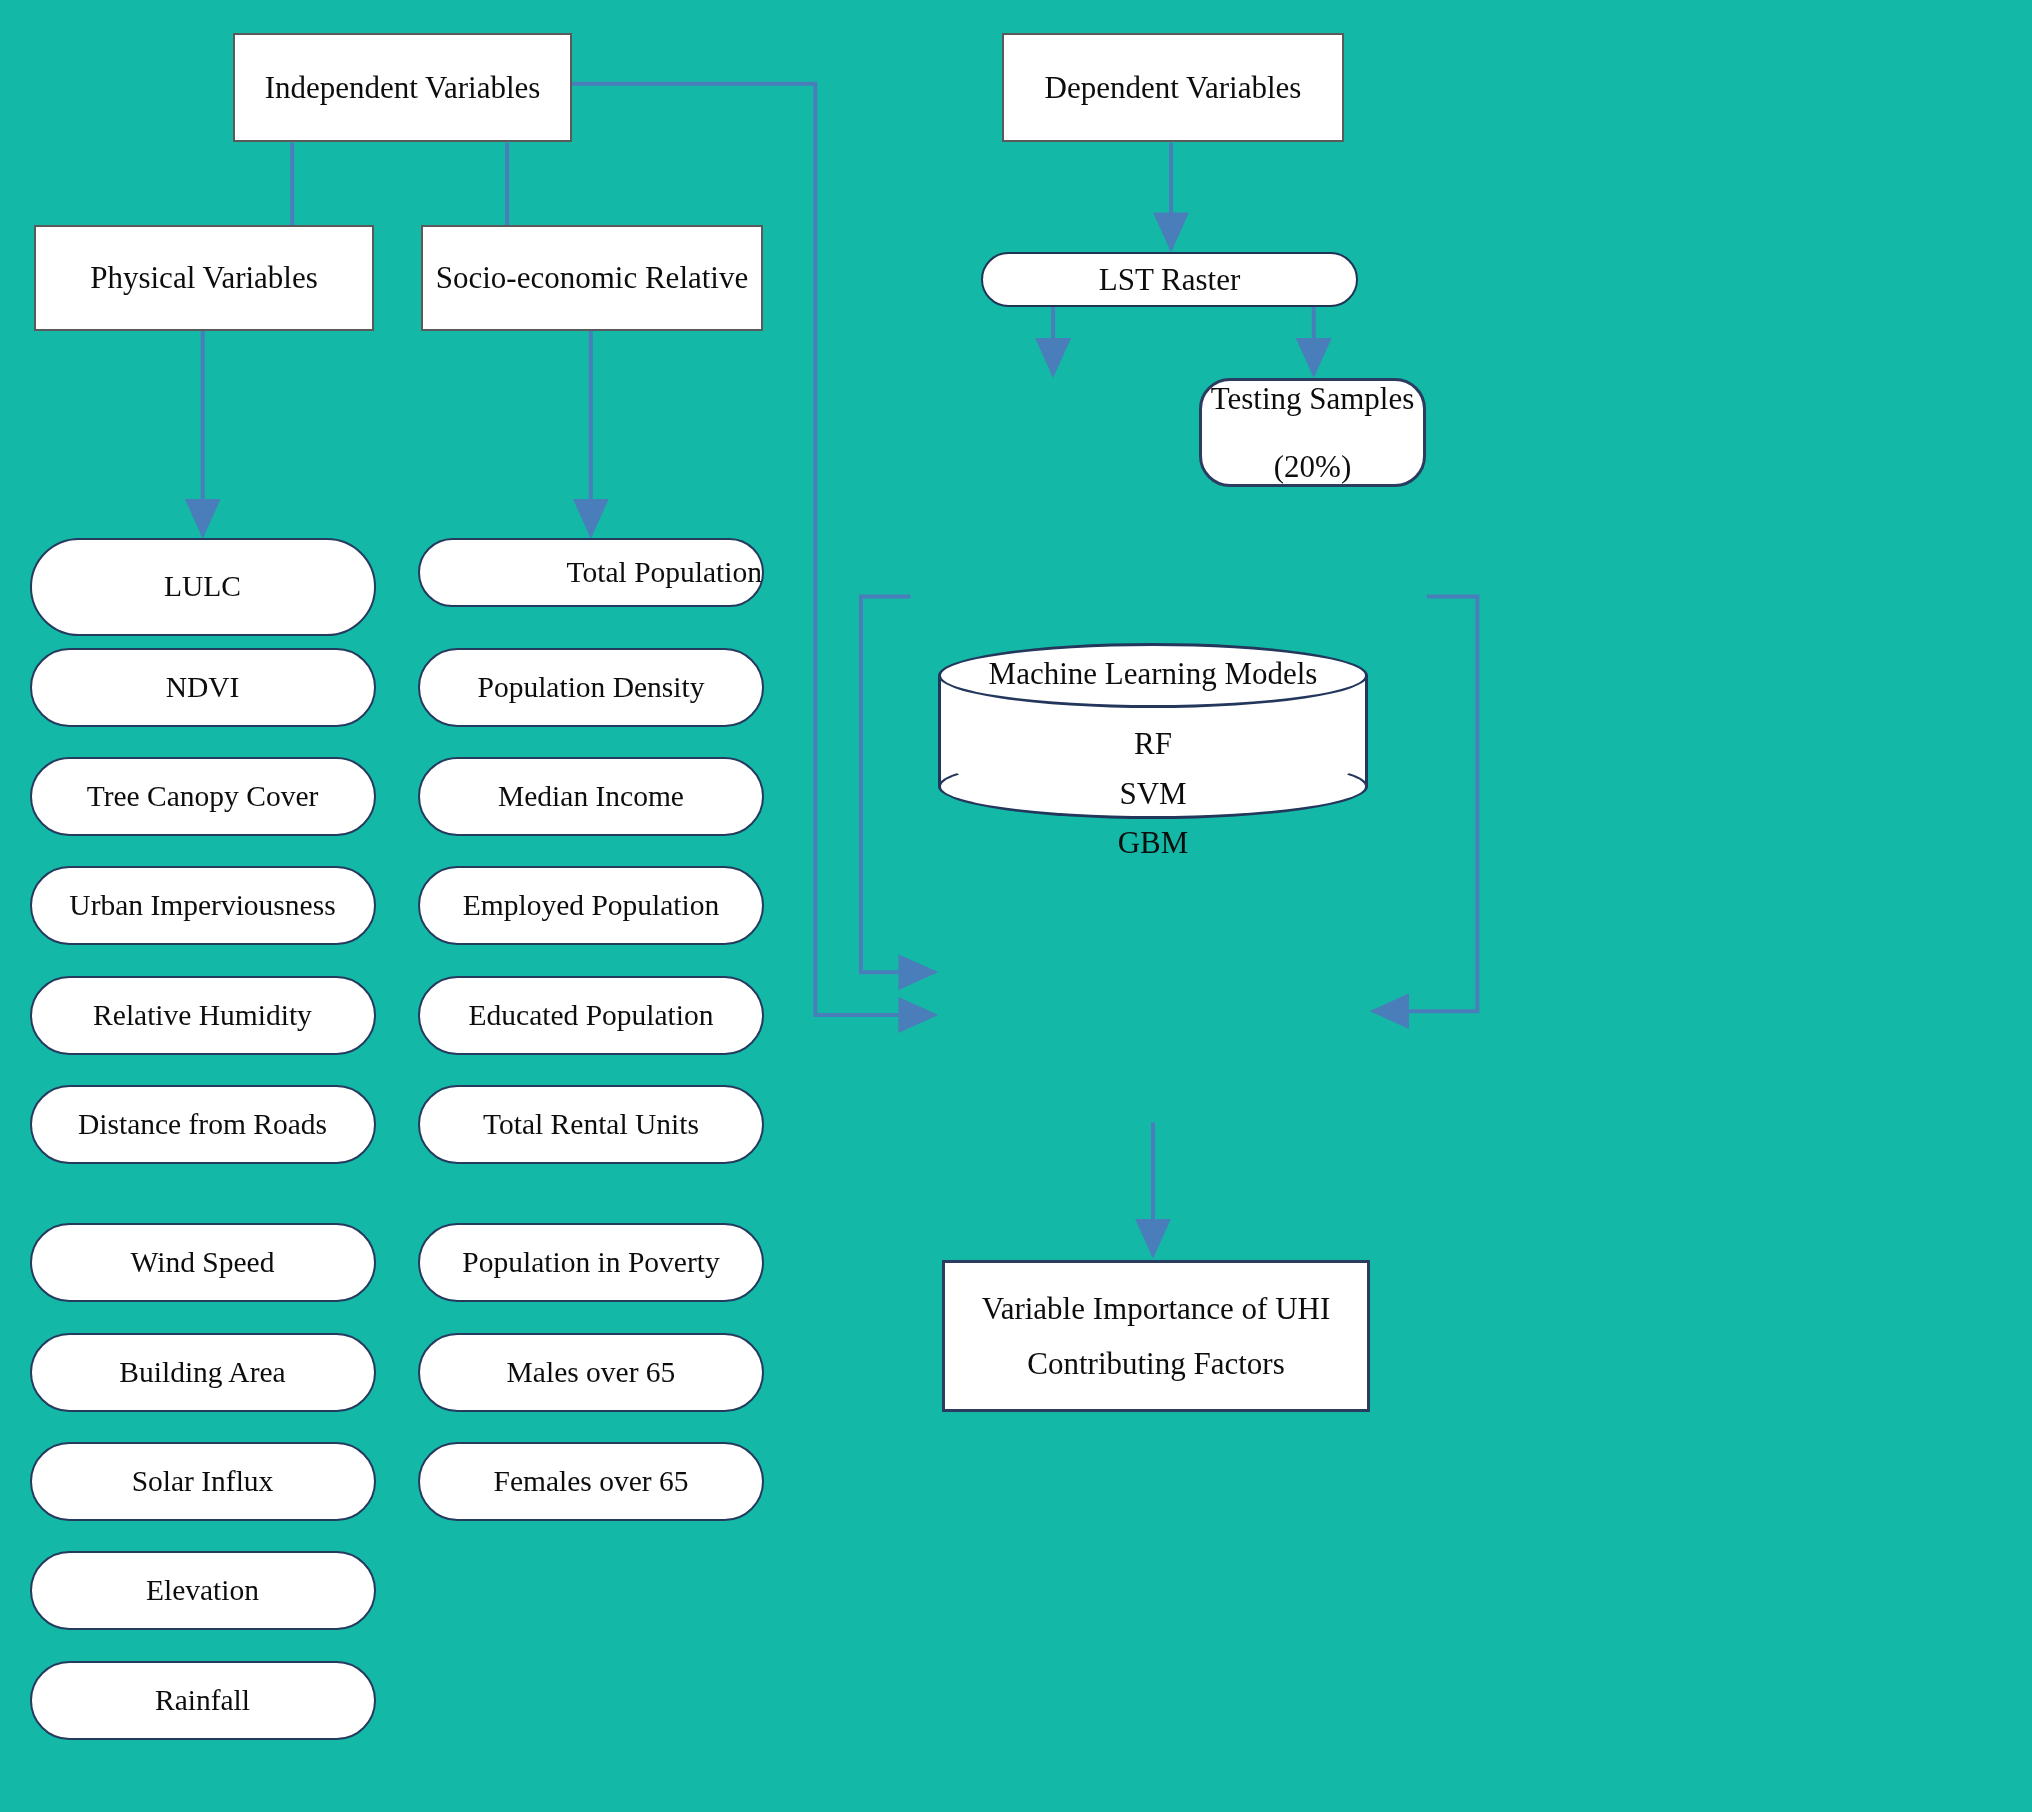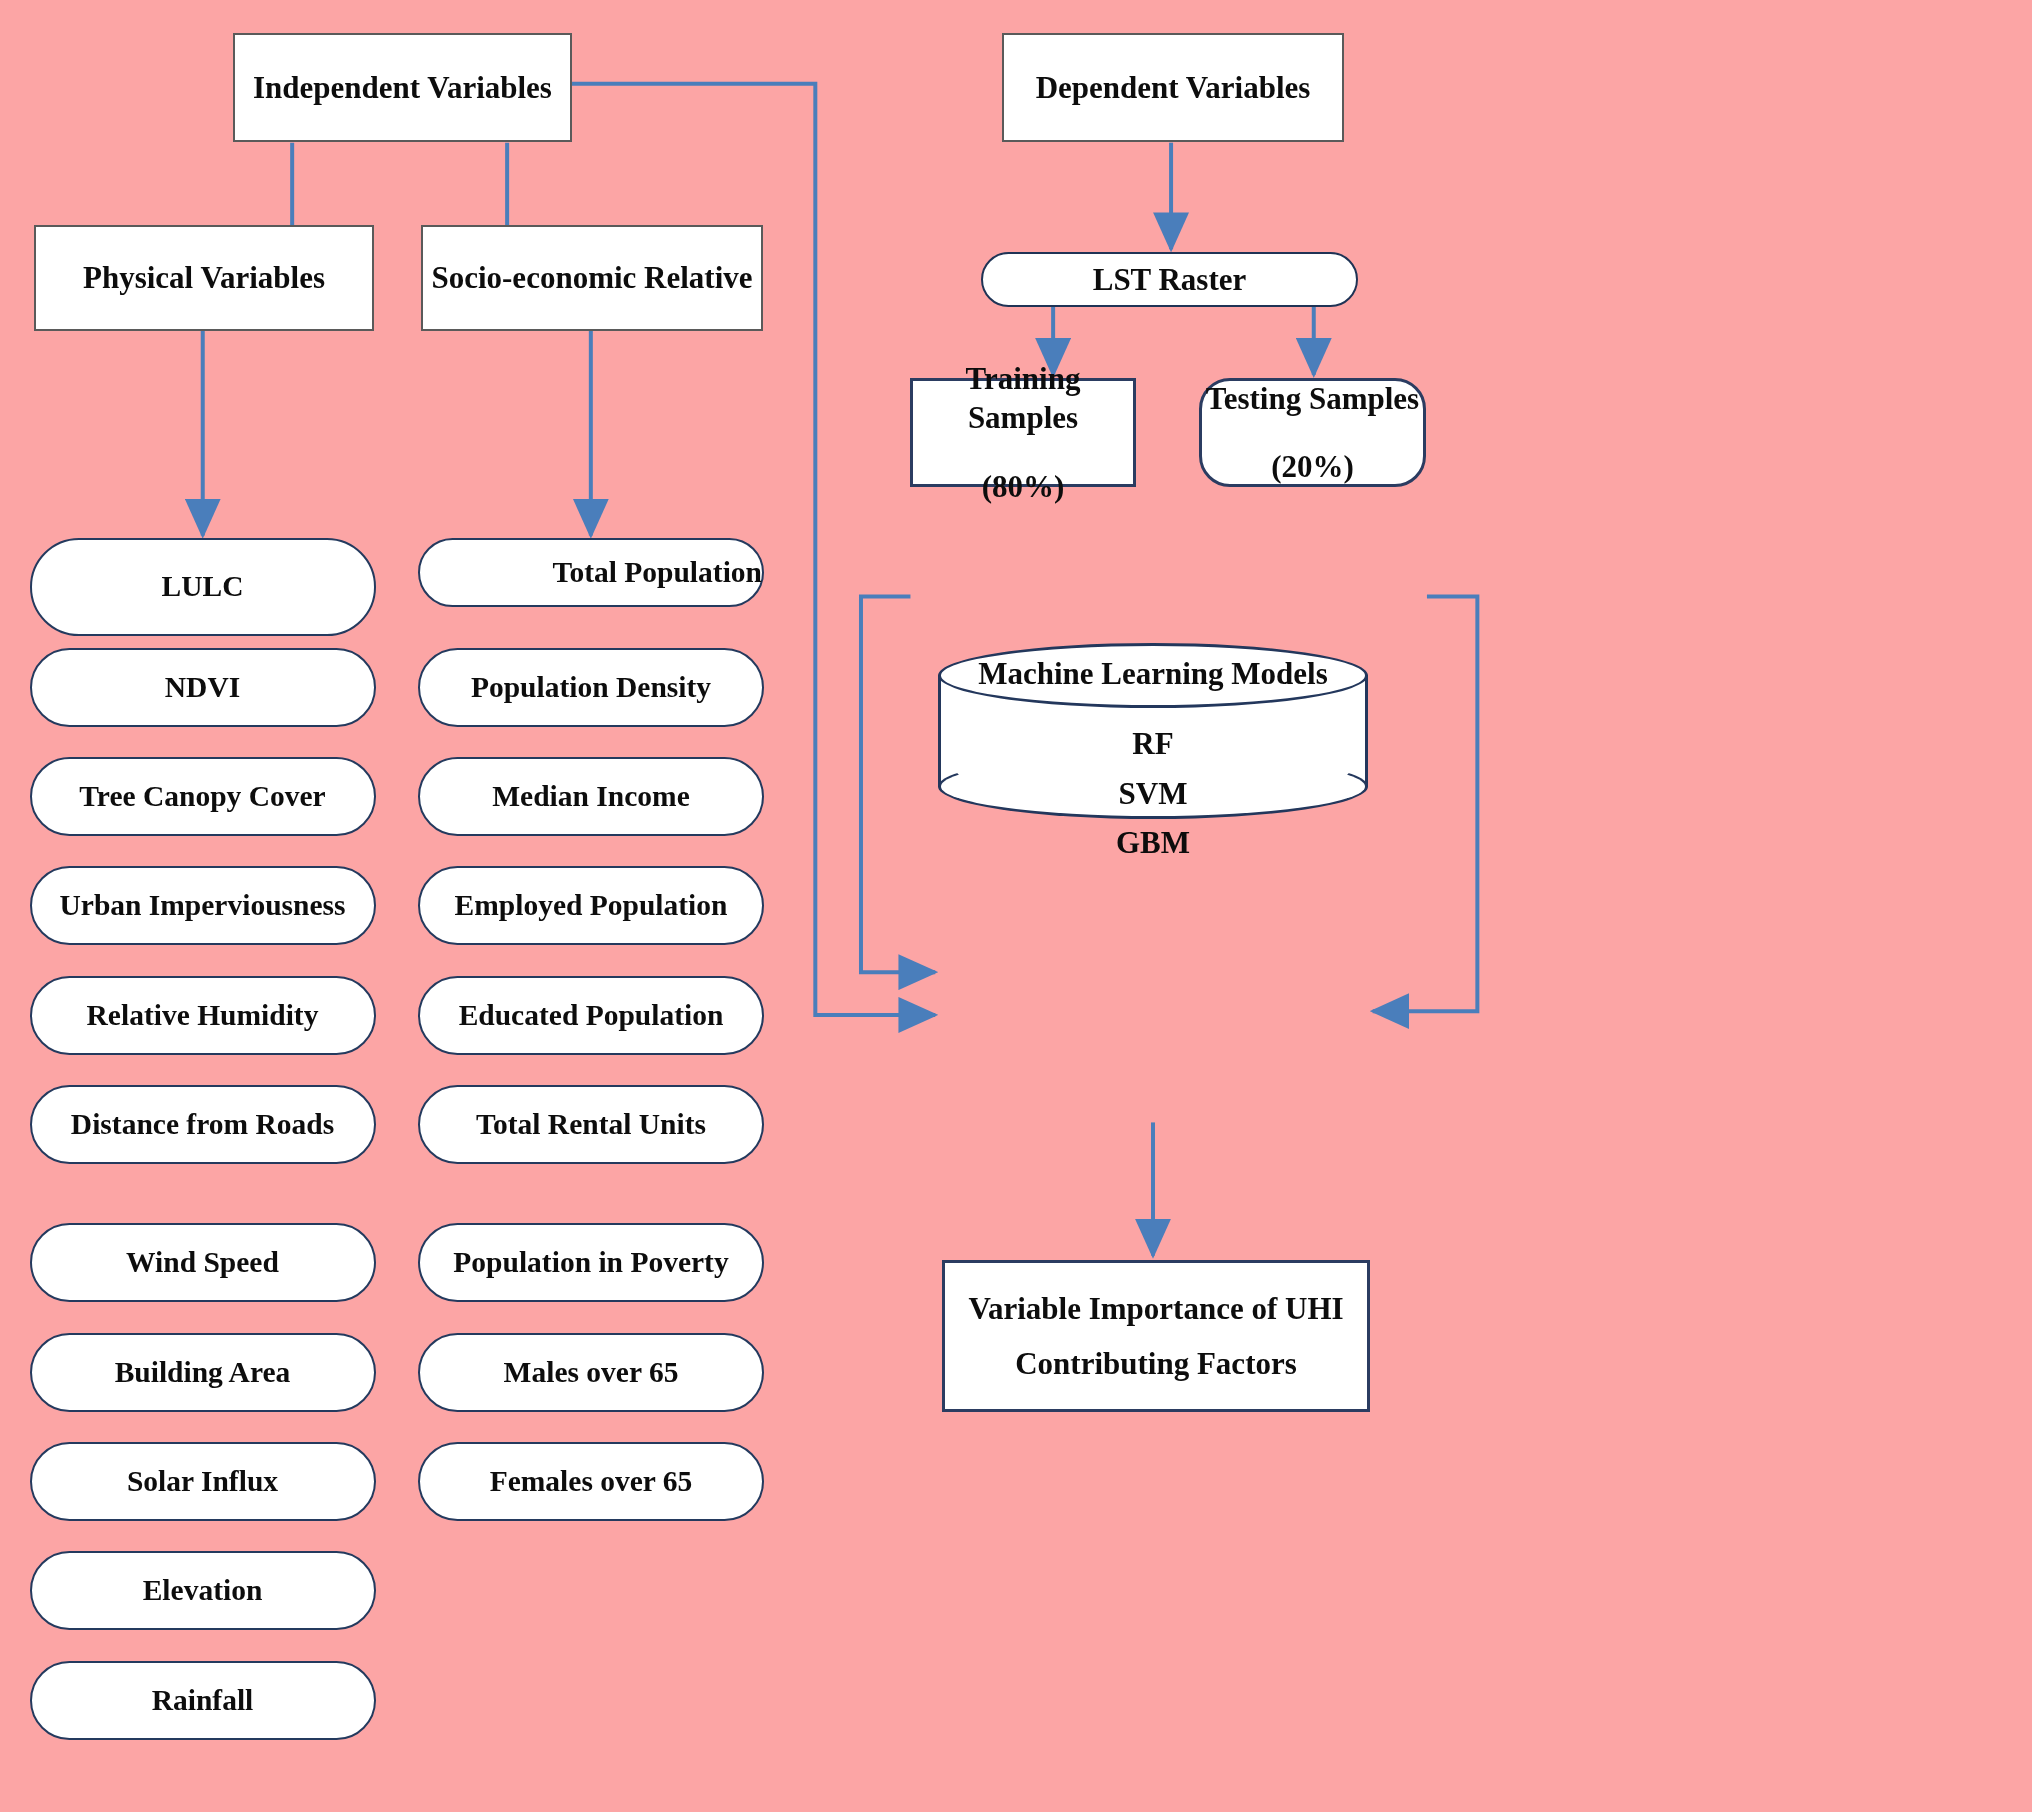--- a/index.html
+++ b/index.html
@@ -4,23 +4,22 @@
 <style>
   html,body{margin:0;padding:0;background:#ffffff;}
   body{
     font-family:"Liberation Serif","DejaVu Serif",serif;
     -webkit-font-smoothing:antialiased;
   }
   #canvas{
     position:relative;
     width:2033px;
     height:1813px;
-    background:#fca5a5;
+    background:#14b8a6;
     overflow:hidden;
-    font-weight:bold;
   }
   
   .node{
     position:absolute;
     box-sizing:border-box;
     display:flex;
     align-items:center;
     justify-content:center;
     text-align:center;
     color:#0d0d0d;
@@ -210,24 +209,20 @@
       </div>
       <div class="node pill" style="left: 418px; top: 1442px; width: 346px; height: 79px;">
         <span>Females over 65</span>
       </div>
     </div>
 
   <div class="node pill-lst" style="left:981px;top:252px;width:377px;height:55px;">
     <span>LST Raster</span>
   </div>
 
-  <div class="node rect-navy" style="left:910px;top:378px;width:226px;height:109px;">
-    <span>Training Samples</span>
-    <span>(80%)</span>
-  </div>
 
   <div class="node rect-navy" style="left:1199px;top:378px;width:227px;height:109px;border-radius:31px;">
     <span>Testing Samples</span>
     <span>(20%)</span>
   </div>
 
   <div class="cylinder" style="left:938px;top:643px;width:430px;height:176px;padding-left:24px;">
     <div class="cyl-body"></div>
     <div class="cyl-bot"></div>
     <div class="cyl-top"></div>

